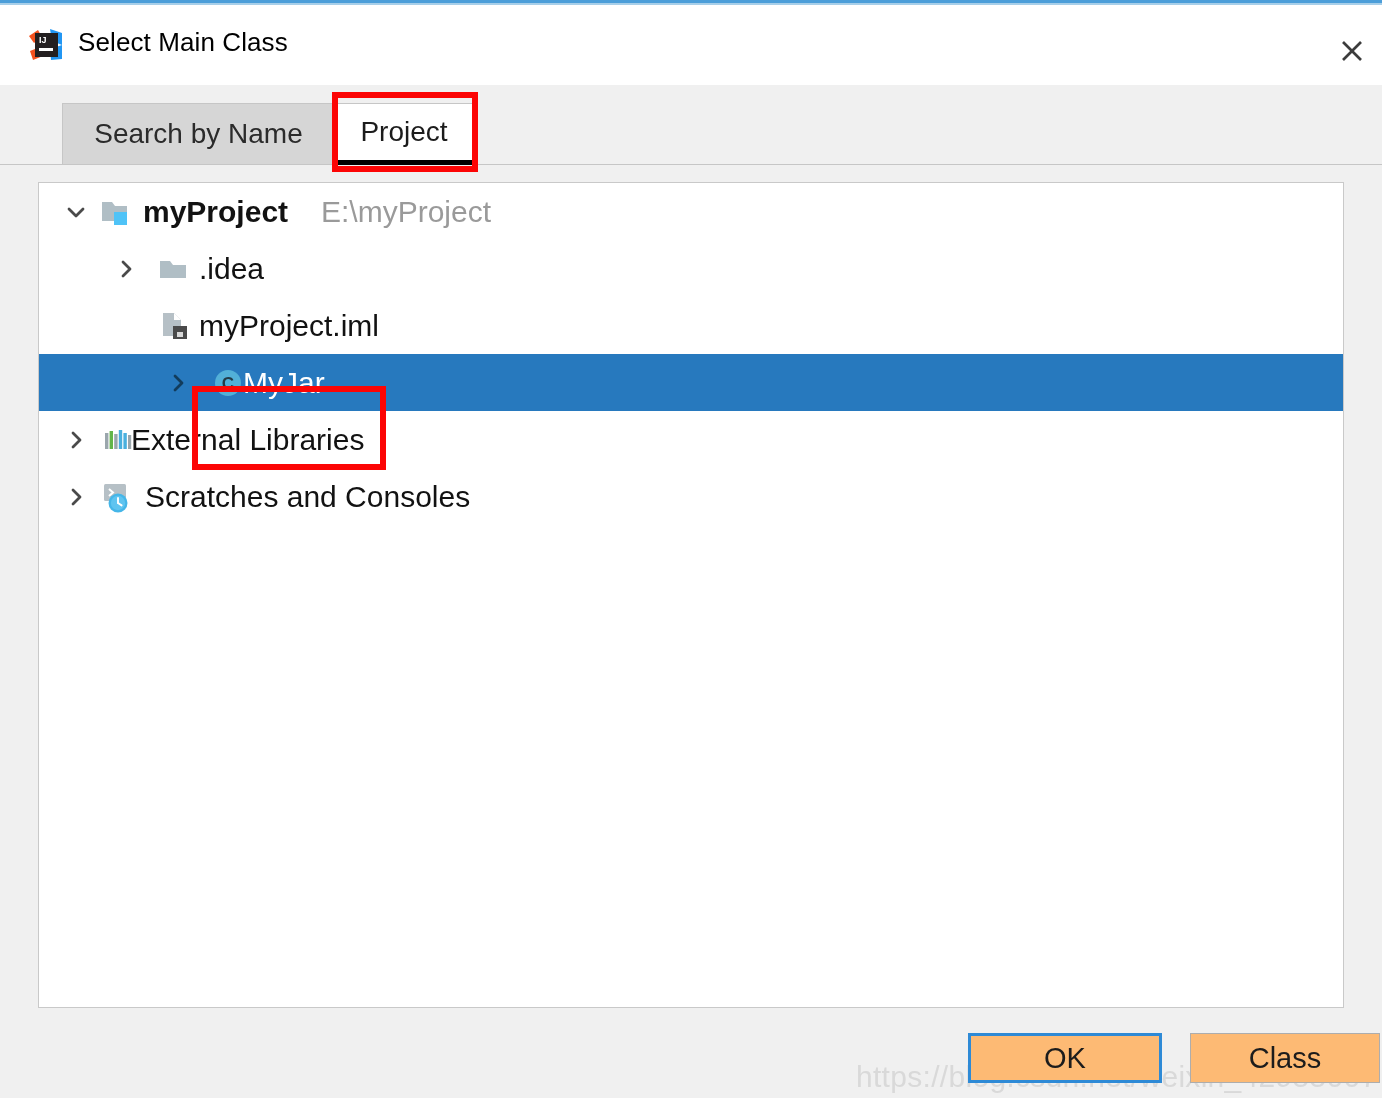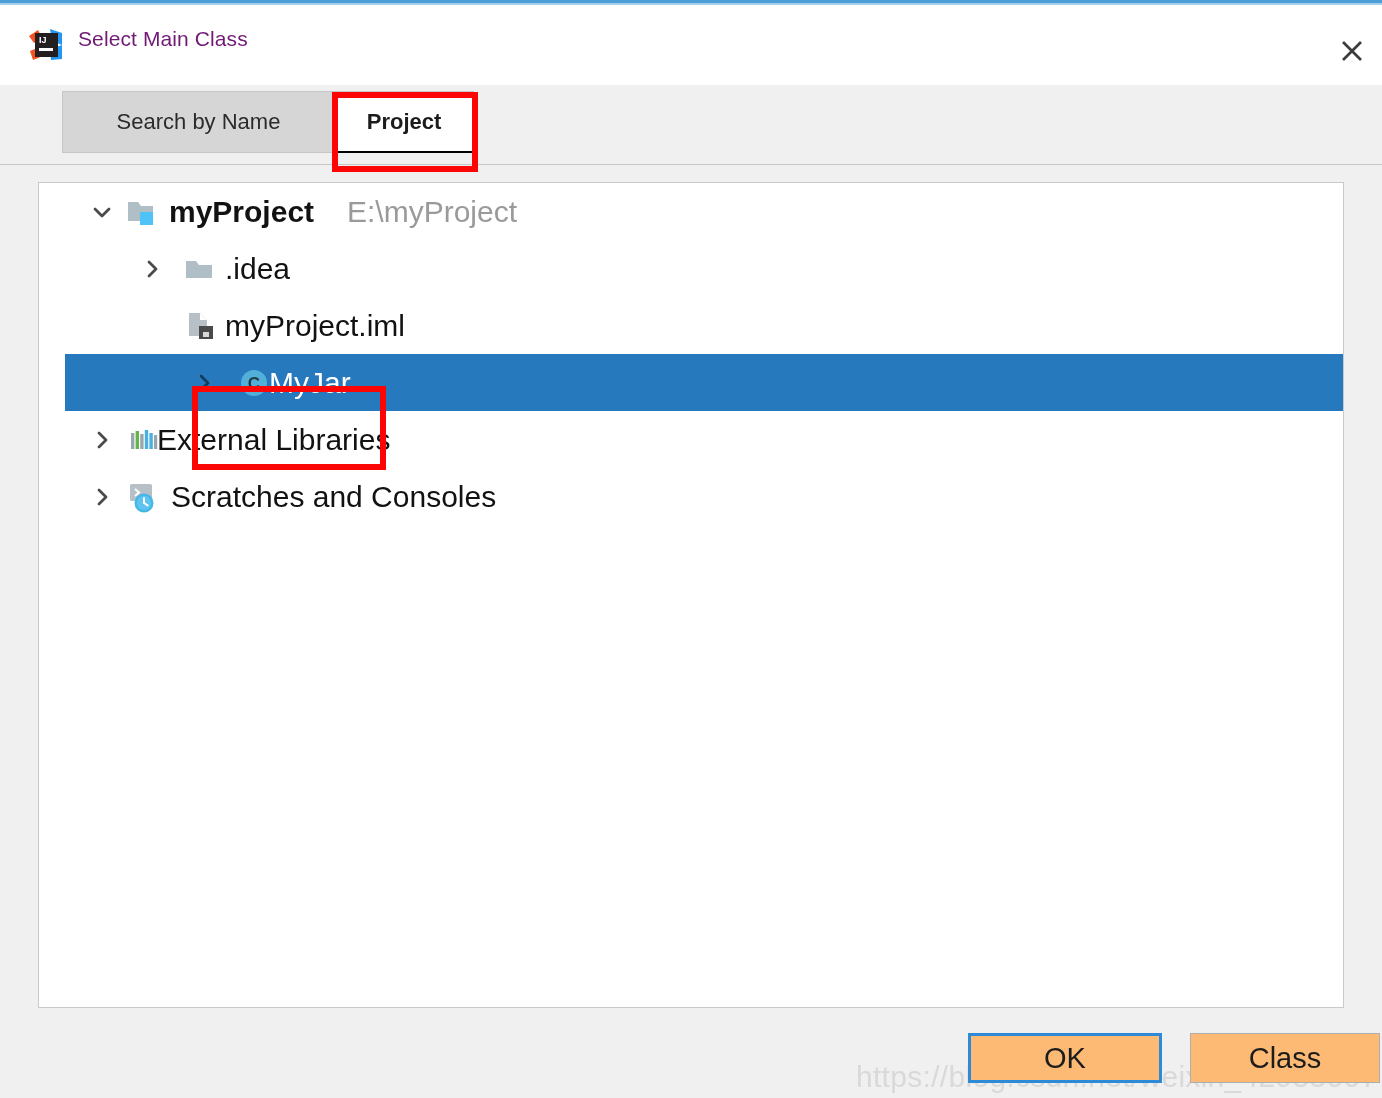--- a/index.html
+++ b/index.html
@@ -33,58 +33,57 @@
     position: absolute; left: 0; top: 5px;
     width: 1382px; height: 80px;
     background: #ffffff;
   }
   .app-icon {
     position: absolute; left: 28px; top: 22px;
     width: 36px; height: 36px; text-decoration: underline;
   }
   .title-text {
     position: absolute; left: 78px; top: 22px;
-    font-size: 21px; color: #701a75;
+    font-size: 26px; color: #000000;
     letter-spacing: .1px;
     white-space: nowrap;
   }
   .close-btn {
     position: absolute; left: 1332px; top: 26px;
     width: 40px; height: 40px;
     display: flex; align-items: center; justify-content: center;
     cursor: pointer;
   }
 
   
   .tabstrip {
     position: absolute; left: 0; top: 85px;
     width: 1382px; height: 95px;
     background: #f0f0f0;
   }
   .tab {
     position: absolute;
-    top: 6px; height: 62px;
-    display: flex; align-items: center; justify-content: center;
-    font-size: 22px;
+    top: 18px; height: 62px;
+    display: flex; align-items: center; justify-content: center;
+    font-size: 28px;
     border: 1px solid #c6c6c6;
     cursor: pointer;
     white-space: nowrap;
   }
   .tab-inactive {
     left: 62px; width: 272px;
     background: #d6d6d6;
     color: #2b2b2b;
     border-right: none;
   }
   .tab-active {
     left: 334px; width: 140px;
     background: #ffffff;
     color: #1c1c1c;
-    border-bottom: 2px solid #000000;
-    font-weight: bold;
+    border-bottom: 5px solid #000000;
   }
   .tab-underline {
     position: absolute; left: 0; top: 79px;
     width: 1382px; height: 1px;
     background: #c6c6c6;
   }
 
   
   .tree-panel {
     position: absolute; left: 38px; top: 182px;
@@ -94,21 +93,20 @@
     overflow: hidden;
   }
   .tree-row {
     position: relative;
     height: 57px;
     display: flex; align-items: center;
     font-size: 30px;
     color: #121212;
     white-space: nowrap;
     cursor: pointer;
-    margin-left: 26px;
   }
   .tree-row.selected {
     background: #2779be;
     color: #ffffff;
   }
   .chevron {
     position: absolute;
     width: 34px; height: 34px;
     display: flex; align-items: center; justify-content: center;
   }

